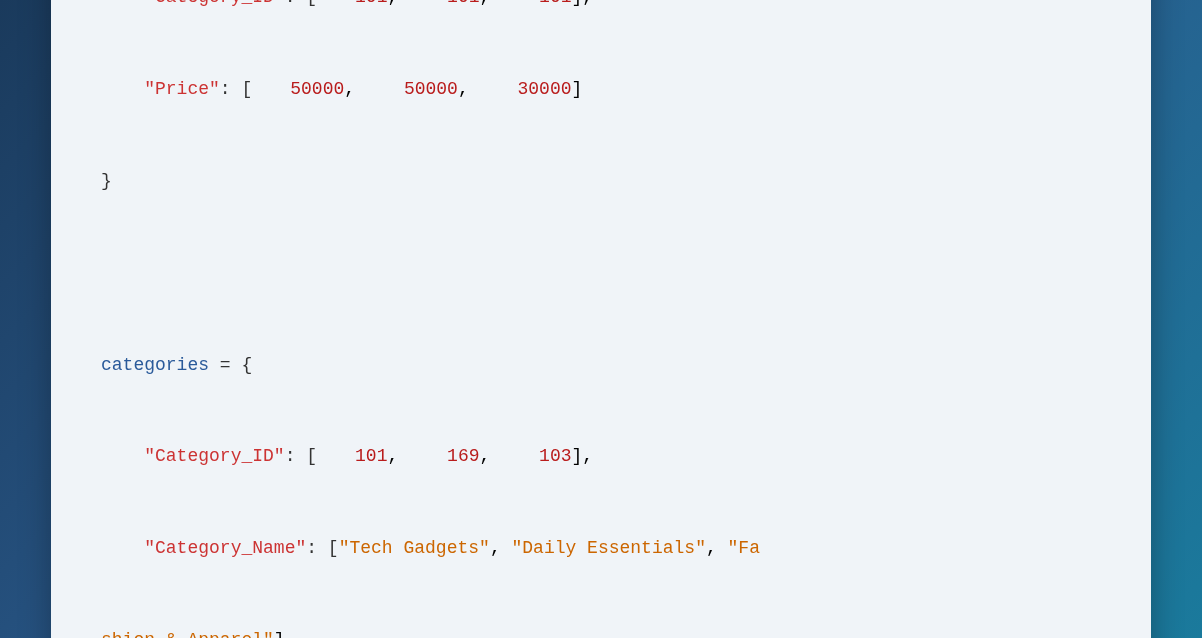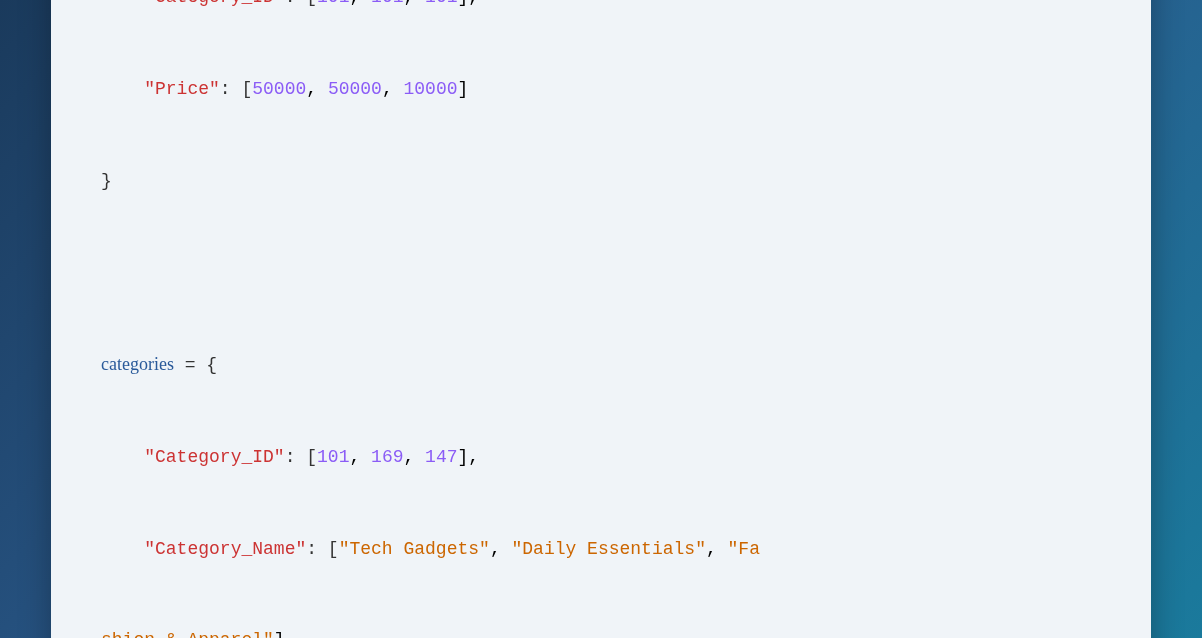--- a/index.html
+++ b/index.html
@@ -26,47 +26,47 @@
       min-height: 560px;
       box-shadow: 0 8px 32px rgba(0,0,0,0.3);
     }
 
     .code-block {
       font-family: 'Courier New', Courier, monospace;
       font-size: 18px;
       line-height: 1.7;
       white-space: pre;
     }
-    .variable { color: #2a5a9a; font-family: Liberation Serif, serif; }
+    .variable { color: #2a5a9a; }
     .operator { color: #333; }
     .brace { color: #333; }
     .key { color: #cc3333; }
     .colon { color: #333; }
-    .number { color: #8b5cf6; }
+    .number { color: #b91c1c; margin-left: 38px; }
     .string { color: #cc6600; }
 
     .line {
       display: block;
     }
   </style>
 </head>
 <body>
 
 <div class="code-container">
   <div class="code-block">
     
     
     
     
     <span class="line">    <span class="key">"Category_ID"</span><span class="colon">: [</span><span class="number">101</span><span>, </span><span class="number">101</span><span>, </span><span class="number">101</span><span>],</span></span>
-    <span class="line">    <span class="key">"Price"</span><span class="colon">: [</span><span class="number">50000</span><span>, </span><span class="number">50000</span><span>, </span><span class="number">10000</span><span>]</span></span>
+    <span class="line">    <span class="key">"Price"</span><span class="colon">: [</span><span class="number">50000</span><span>, </span><span class="number">50000</span><span>, </span><span class="number">30000</span><span>]</span></span>
     <span class="line"><span class="brace">}</span></span>
     <span class="line"> </span>
     <span class="line"><span class="variable">categories</span><span class="operator"> = {</span></span>
-    <span class="line">    <span class="key">"Category_ID"</span><span class="colon">: [</span><span class="number">101</span><span>, </span><span class="number">169</span><span>, </span><span class="number">147</span><span>],</span></span>
+    <span class="line">    <span class="key">"Category_ID"</span><span class="colon">: [</span><span class="number">101</span><span>, </span><span class="number">169</span><span>, </span><span class="number">103</span><span>],</span></span>
     <span class="line">    <span class="key">"Category_Name"</span><span class="colon">: [</span><span class="string">"Tech Gadgets"</span><span>, </span><span class="string">"Daily Essentials"</span><span>, </span><span class="string">"Fa</span></span>
     <span class="line"><span class="string">shion &amp; Apparel"</span><span>]</span></span>
     
     
     
     
   </div>
 </div>
 
 </body></html>

